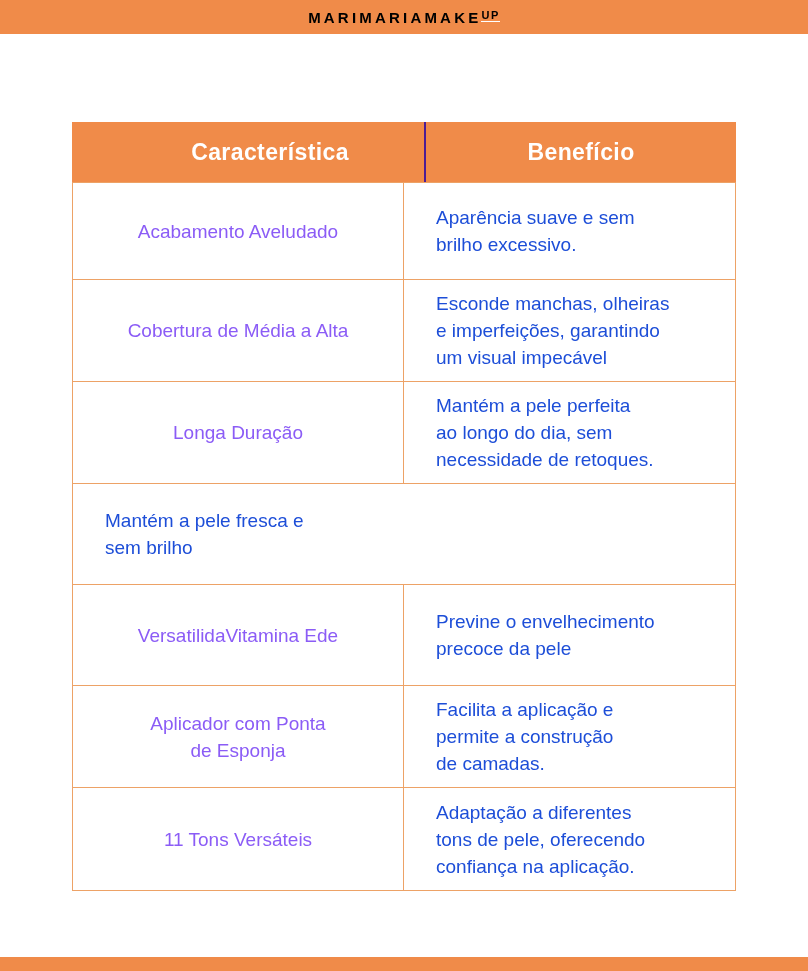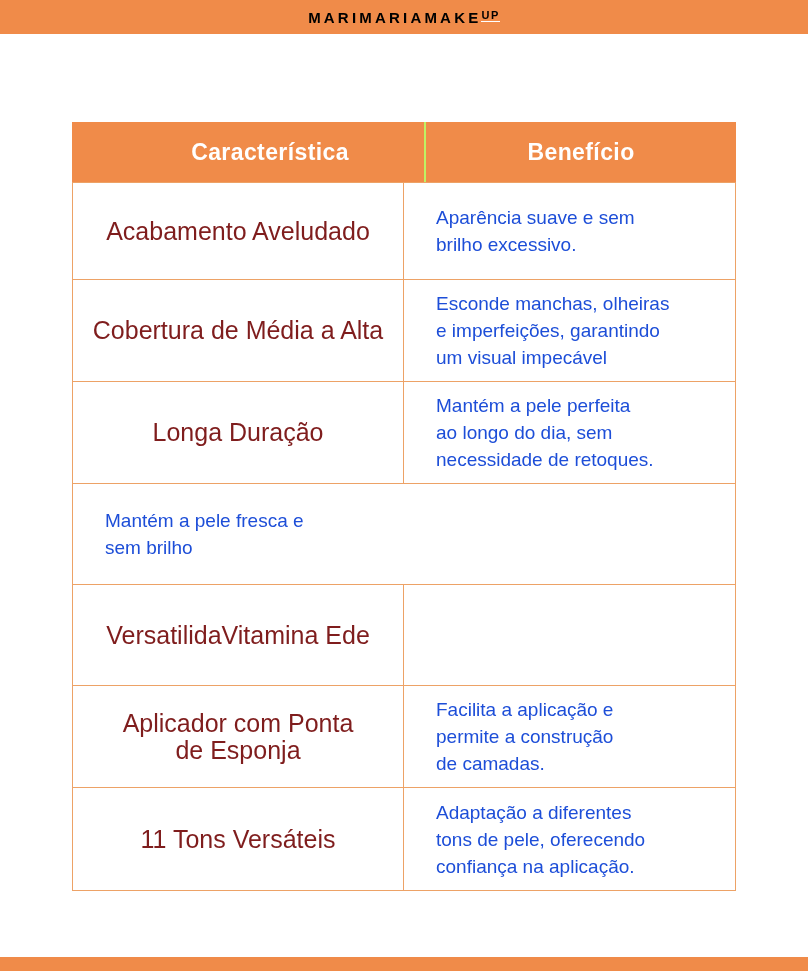--- a/index.html
+++ b/index.html
@@ -50,34 +50,34 @@
     height: 60px;
     background: #f08b49;
     margin: 0 -1px;            
   }
   .t-head .cell {
     display: flex; align-items: center; justify-content: center;
     color: #ffffff;
     font-size: 23px; font-weight: 700;
     letter-spacing: 0.4px;
   }
-  .t-head .cell.left  { width: 50%; border-right: 2px solid #bef264; margin-left: 44px; }
+  .t-head .cell.left  { width: 50%; border-right: 2px solid #4c1d95; margin-left: 44px; }
   .t-head .cell.right { width: 50%; }
   .t-row {
     display: flex;
     border-top: 1px solid #eda266;
   }
   .t-row:first-of-type { border-top: none; }
   .t-row .feature {
     width: 50%;
     min-height: 100px;
     display: flex; align-items: center; justify-content: center;
     text-align: center;
-    color: #7f1d1d;
-    font-size: 25px; line-height: 27px;
+    color: #8b5cf6;
+    font-size: 19px; line-height: 27px;
     border-right: 1px solid #eda266;
     white-space: pre-line;
     padding: 10px 12px;
   }
   .t-row .benefit {
     width: 50%;
     min-height: 100px;
     display: flex; align-items: center; justify-content: flex-start;
     text-align: left;
     color: #1d4ed8;
@@ -125,20 +125,22 @@
 necessidade de retoques.</div>
   </div>
 
   <div class="t-row r4">
     <div class="benefit">Mantém a pele fresca e
 sem brilho</div>
   </div>
 
   <div class="t-row r5">
     <div class="feature">VersatilidaVitamina Ede</div>
+    <div class="benefit">Previne o envelhecimento
+precoce da pele</div>
   </div>
 
   <div class="t-row r6">
     <div class="feature">Aplicador com Ponta
 de Esponja</div>
     <div class="benefit">Facilita a aplicação e
 permite a construção
 de camadas.</div>
   </div>
 

